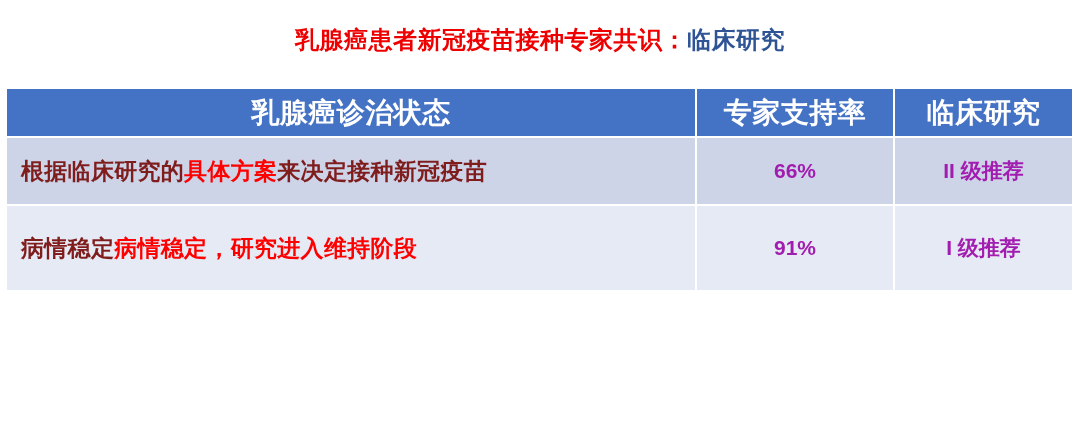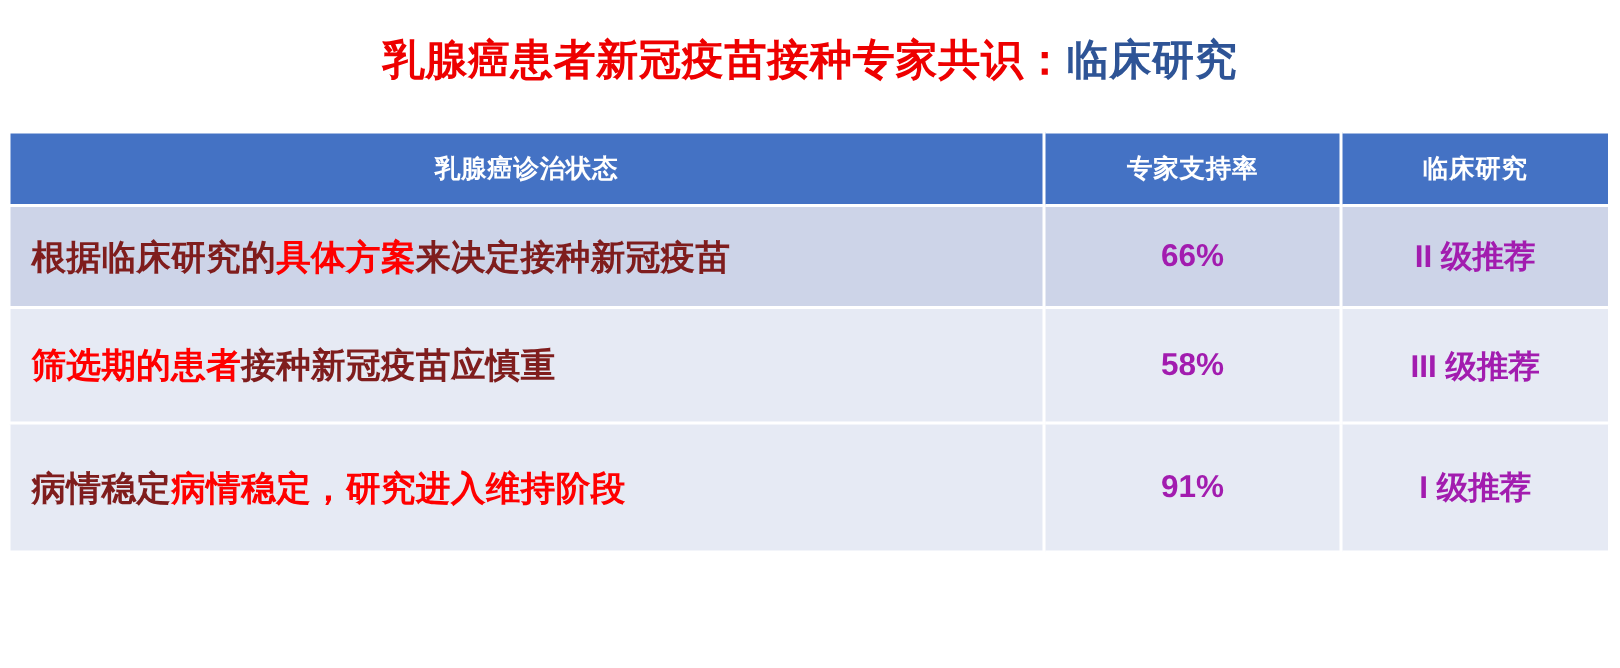--- a/index.html
+++ b/index.html
@@ -25,21 +25,21 @@
   .title {
     position: absolute;
     left: 0;
     top: 4px;
     width: 1080px;
     height: 72px;
     display: flex;
     align-items: center;
     justify-content: center;
     white-space: nowrap;
-    font-size: 28px;
+    font-size: 24px;
     font-weight: bold;
     letter-spacing: 0.5px;
     font-family: Liberation Serif, serif;
   }
   .title .part-red   { color: #ee0000; }
   .title .part-blue  { color: #2e5496; }
 
   
   .table-wrap {
     position: absolute;
@@ -60,21 +60,21 @@
   table.consensus th,
   table.consensus td {
     border: 2px solid #ffffff;
     padding: 0;
     vertical-align: middle;
   }
 
   thead tr.head-row th {
     background: #4472c4;
     color: #ffffff;
-    font-size: 17px;
+    font-size: 28px;
     font-weight: bold;
     height: 47px;
     text-align: center;
     letter-spacing: 0.5px;
   }
 
   tbody tr.row-odd  td { background: #cdd4e8; }
   tbody tr.row-even td { background: #e6eaf4; }
 
   tbody tr td.col-status {
@@ -124,25 +124,20 @@
           <th>专家支持率</th>
           <th>临床研究</th>
         </tr>
       </thead>
       <tbody>
         <tr class="row-odd r1">
           <td class="col-status"><span class="seg-black">根据临床研究的</span><span class="seg-red">具体方案</span><span class="seg-black">来决定接种新冠疫苗</span></td>
           <td class="col-rate">66%</td>
           <td class="col-level">II 级推荐</td>
         </tr>
-        <tr class="row-even r2">
-          <td class="col-status"><span class="seg-red">筛选期的患者</span><span class="seg-black">接种新冠疫苗应慎重</span></td>
-          <td class="col-rate">58%</td>
-          <td class="col-level">III 级推荐</td>
-        </tr>
         <tr class="row-even r4">
           <td class="col-status"><span class="seg-black">病情稳定</span><span class="seg-red">病情稳定，研究进入维持阶段</span></td>
           <td class="col-rate">91%</td>
           <td class="col-level">I 级推荐</td>
         </tr>
       </tbody>
     </table>
   </div>
 
 </div>

